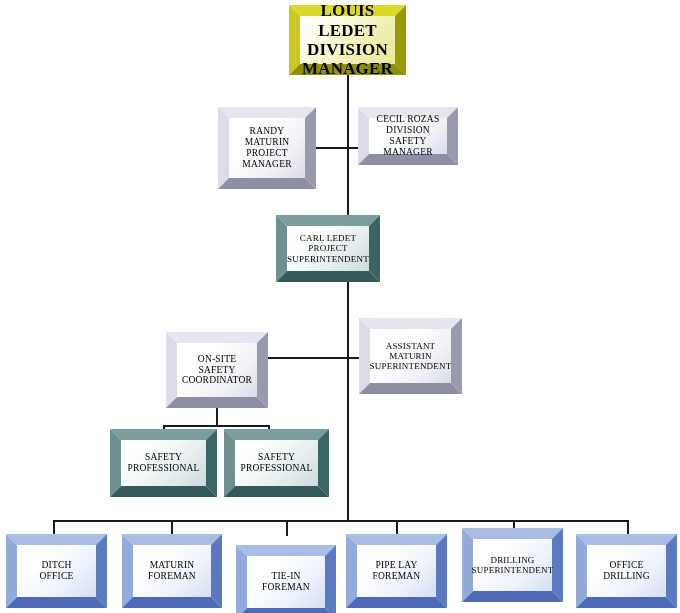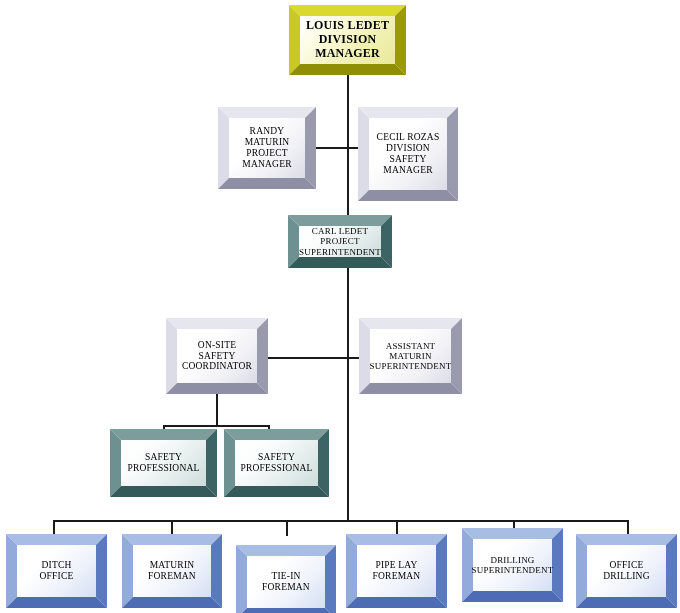--- a/index.html
+++ b/index.html
@@ -102,21 +102,21 @@
   
   .theme-blue .b-top    { background: #a8bde4; }
   .theme-blue .b-left   { background: #93abdb; }
   .theme-blue .b-right  { background: #5b79bf; }
   .theme-blue .b-bottom { background: #4d6cb5; }
   .theme-blue .inner {
     background: linear-gradient(135deg, #ffffff 0%, #ffffff 32%, #eef2fb 66%, #d5deF3 100%);
   }
 
   
-  .t-xl  { font-size: 12px; font-weight: 700; }
+  .t-xl  { font-size: 17px; font-weight: 700; }
   .t-md  { font-size: 9.5px; }
   .t-sm  { font-size: 9px; }
 </style>
 </head>
 <body>
 
 <div id="chart-root">
 
   <div class="line v" style="left:347px; top:74px; height:447px;"></div>
 
@@ -161,50 +161,50 @@
         <span class="b-bottom"></span>
     </div>
     <div class="inner">
       <div class="label t-md">RANDY
 MATURIN
 PROJECT
 MANAGER</div>
     </div>
   </div>
 
-  <div class="node theme-grey" style="left:358px; top:107px; width:100px; height:94px;">
+  <div class="node theme-grey" style="left:358px; top:107px; width:100px; height:58px;">
     <div class="bevel">
       <span class="b-top"></span>
         <span class="b-left"></span>
       <span class="b-right"></span>
         <span class="b-bottom"></span>
     </div>
     <div class="inner">
       <div class="label t-md">CECIL ROZAS
 DIVISION
 SAFETY
 MANAGER</div>
     </div>
   </div>
 
-  <div class="node theme-teal" style="left:288px; top:215px; width:104px; height:53px;">
+  <div class="node theme-teal" style="left:276px; top:215px; width:104px; height:67px;">
     <div class="bevel">
       <span class="b-top"></span>
         <span class="b-left"></span>
       <span class="b-right"></span>
         <span class="b-bottom"></span>
     </div>
     <div class="inner">
       <div class="label t-sm">CARL LEDET
 PROJECT
 SUPERINTENDENT</div>
     </div>
   </div>
 
-  <div class="node theme-grey" style="left:166px; top:318px; width:102px; height:76px;">
+  <div class="node theme-grey" style="left:166px; top:332px; width:102px; height:76px;">
     <div class="bevel">
       <span class="b-top"></span>
         <span class="b-left"></span>
       <span class="b-right"></span>
         <span class="b-bottom"></span>
     </div>
     <div class="inner">
       <div class="label t-md">ON-SITE
 SAFETY
 COORDINATOR</div>

